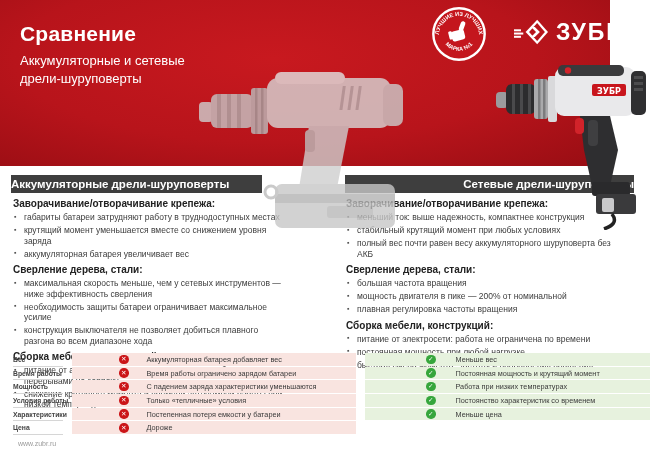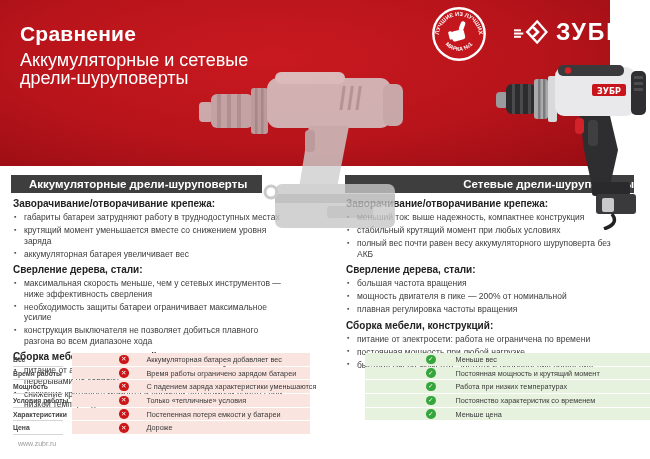--- a/index.html
+++ b/index.html
@@ -4,56 +4,56 @@
 <style>
   * { margin:0; padding:0; box-sizing:border-box; }
   html,body { width:650px; height:459px; }
   body { font-family:"Liberation Sans","DejaVu Sans",sans-serif; background:#fff; overflow:hidden; }
   .page { position:relative; width:650px; height:459px; background:#fff; overflow:hidden; }
 
   
   .hero { position:absolute; left:0; top:0; width:610px; height:166px;
           background:radial-gradient(ellipse at 45% 35%, #c8191f 0%, #b8141b 55%, #970d13 100%); }
   .hero-title { position:absolute; left:20px; top:22px; color:#fff; font-size:21px; font-weight:bold; letter-spacing:.2px; }
-  .hero-sub { position:absolute; left:20px; top:52px; color:#fff; font-size:18px; line-height:17.5px; }
+  .hero-sub { position:absolute; left:20px; top:52px; color:#fff; font-size:13px; line-height:17.5px; }
 
   
   .badge { position:absolute; left:431px; top:6px; width:56px; height:56px; }
   
   .brand { position:absolute; left:514px; top:17px; display:flex; align-items:center; }
   .brand-icon { width:34px; height:30px; margin-right:8px; }
   .brand-name { color:#fff; font-size:23px; font-weight:bold; letter-spacing:2px; }
 
   
   .drill-left  { position:absolute; left:197px; top:56px;  width:232px; height:182px; opacity:.8; z-index:3; }
   .drill-right { position:absolute; left:496px; top:54px; width:150px; height:176px; z-index:3; }
 
   
   .bar { position:absolute; top:175px; height:18px; background:#3e3e3e; color:#fff;
-         font-size:11.5px; font-weight:bold; display:flex; align-items:center; padding-left:18px; z-index:2; }
+         font-size:11.5px; font-weight:bold; display:flex; align-items:center; z-index:2; }
   .bar-left  { left:11px;  width:251px; }
   .bar-right { left:345px; width:289px;justify-content:flex-end; }
 
   
   .col { position:absolute; top:198px; z-index:1; }
   .col-left  { left:13px;  width:302px; }
   .col-right { left:346px; width:292px; }
   .sec-h { font-size:10px; font-weight:bold; color:#222; margin:5px 0 3px; }
   .col .sec-h:first-child { margin-top:0; }
   .blist { list-style:none; }
   .bli { position:relative; font-size:8.5px; line-height:10.5px; color:#3c3c3c;
          padding-left:11px; margin-bottom:2.5px; max-width:276px; }
   .bli::before { content:"▪"; position:absolute; left:1px; top:-0.5px; font-size:7px; color:#555; }
 
   
   .criteria { position:absolute; left:13px; top:353px; width:50px; z-index:1; }
   .crit { height:13.7px; font-size:6.8px; font-weight:bold; color:#444;
           border-bottom:1px solid #d6d6d6; display:flex; align-items:center; white-space:nowrap; }
   .panel { position:absolute; top:353px; z-index:1; }
-  .panel-cons { left:72px;  width:238px;text-align:center; }
+  .panel-cons { left:72px;  width:284px;text-align:center; }
   .panel-pros { left:365px; width:292px; }
   .crow { height:12.7px; margin-bottom:1px; display:flex; align-items:center; white-space:nowrap; }
   .panel-cons .crow { background:#f9e4e0; }
   .panel-pros .crow { background:#e7f2de; }
   .cicon { width:9.5px; height:9.5px; border-radius:50%; color:#fff; font-size:6.5px; font-weight:bold;
            display:flex; align-items:center; justify-content:center; flex:0 0 9.5px; line-height:1; }
   .panel-cons .cicon { margin-left:47px; background:#cb1518; }
   .panel-pros .cicon { margin-left:61px; background:#36a63c; }
   .ctext { font-size:7.3px; color:#3a3a3a; margin-left:18px; }
   .panel-pros .ctext { margin-left:20px; }

